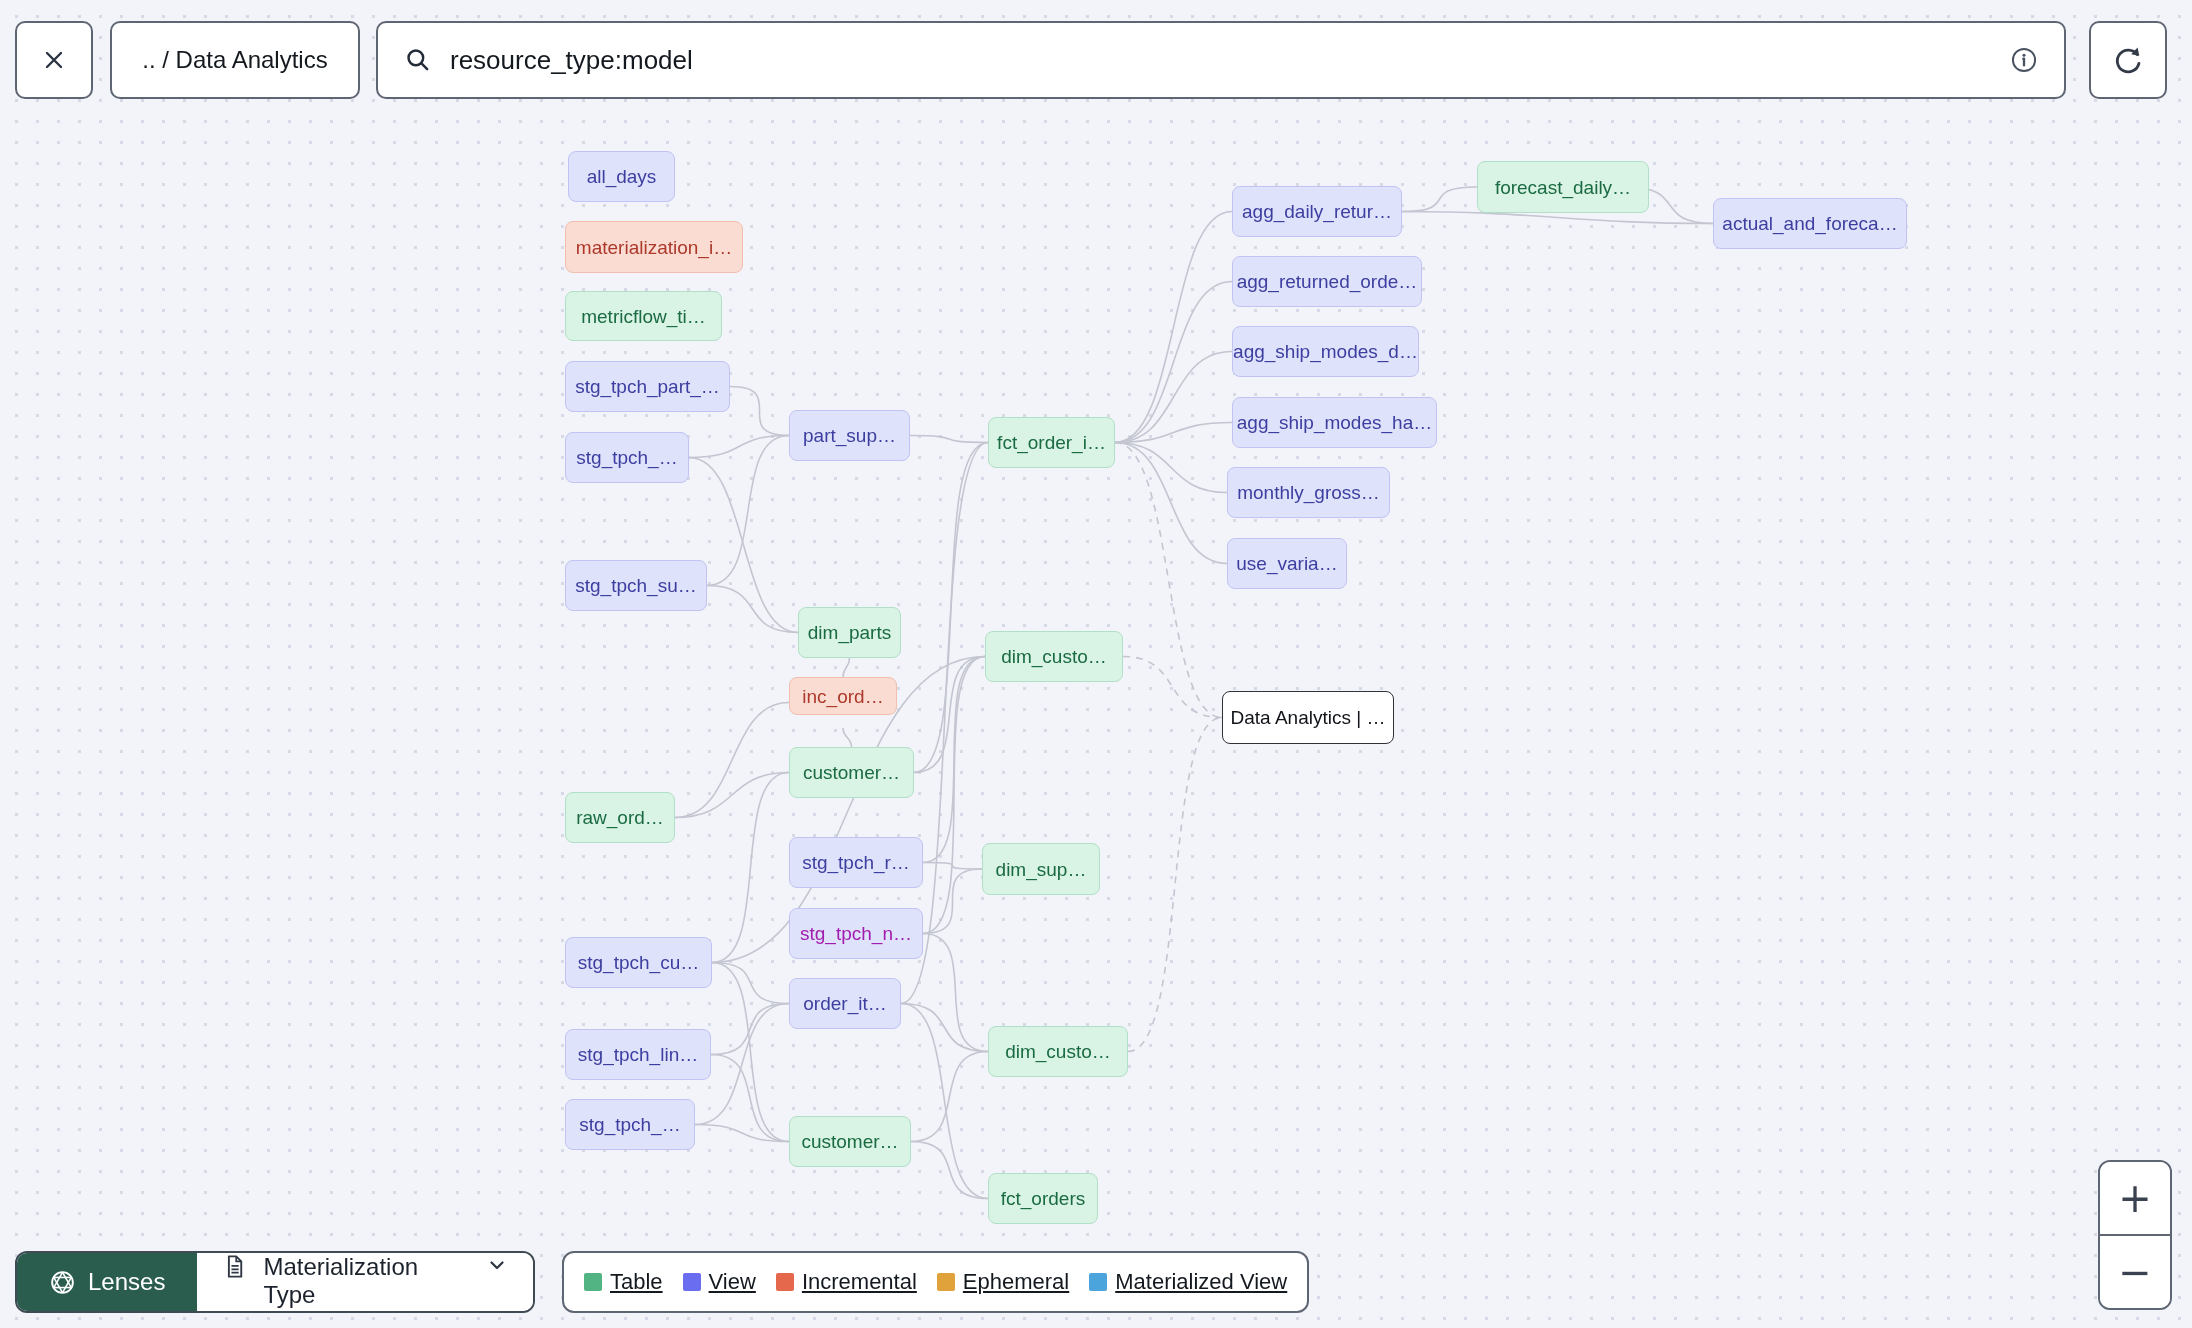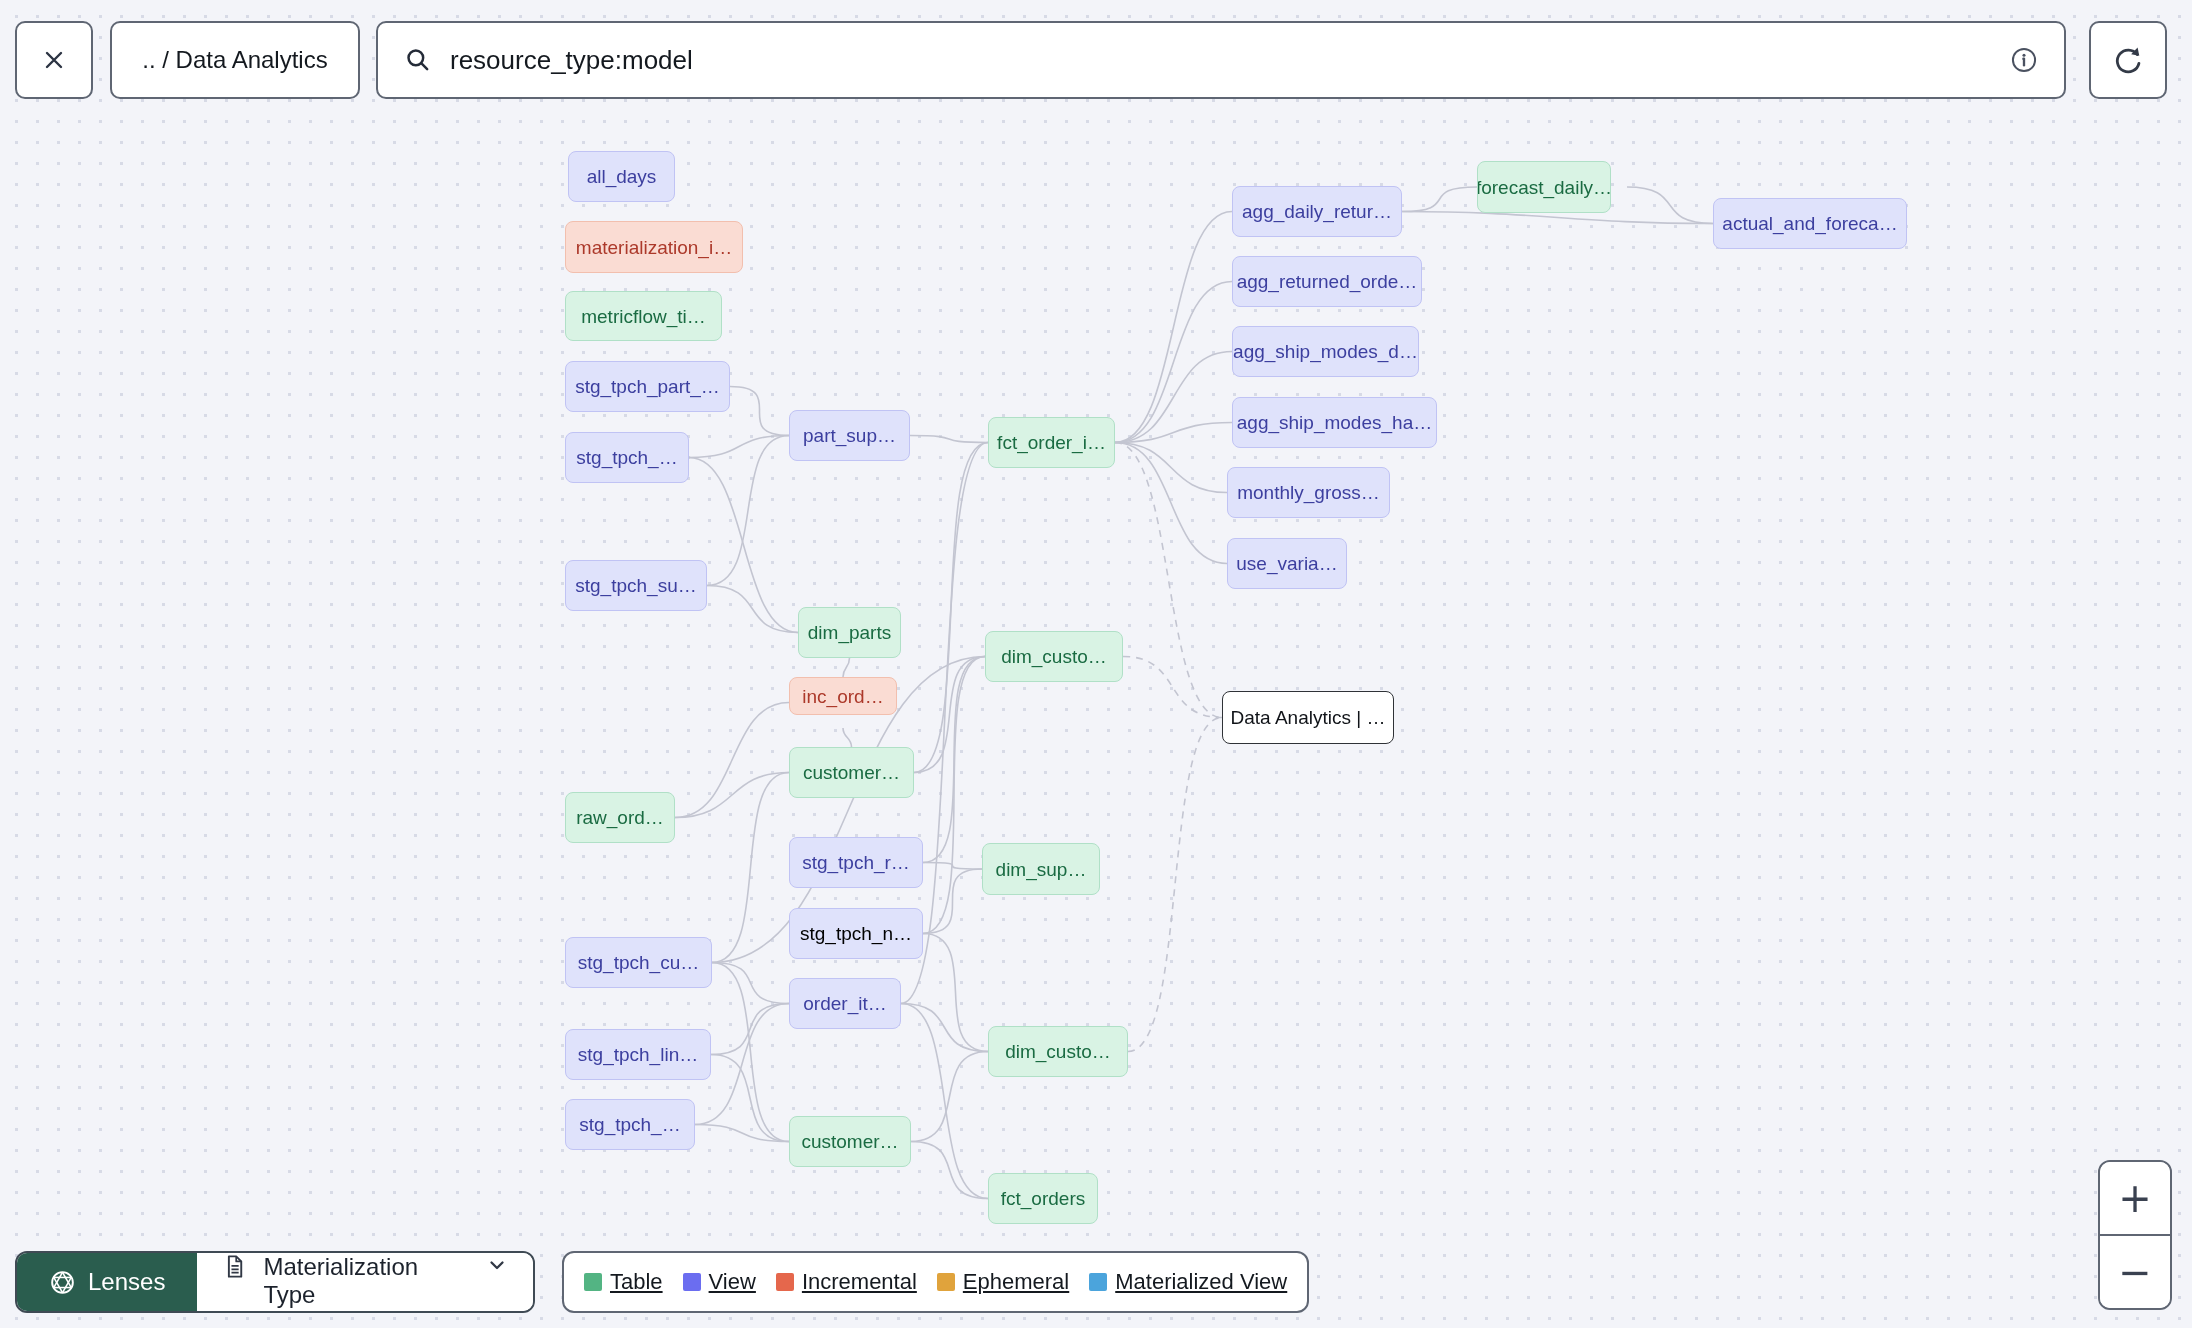--- a/index.html
+++ b/index.html
@@ -123,38 +123,38 @@
       <div class="node" style="left: 565px; top: 361px; width: 165px; height: 51px; background: rgb(223, 226, 251); border-color: rgb(192, 195, 244); color: rgb(60, 63, 159);">stg_tpch_part_…</div>
       <div class="node" style="left: 565px; top: 432px; width: 124px; height: 51px; background: rgb(223, 226, 251); border-color: rgb(192, 195, 244); color: rgb(60, 63, 159);">stg_tpch_…</div>
       <div class="node" style="left: 789px; top: 410px; width: 121px; height: 51px; background: rgb(223, 226, 251); border-color: rgb(192, 195, 244); color: rgb(60, 63, 159);">part_sup…</div>
       <div class="node" style="left: 988px; top: 417px; width: 127px; height: 51px; background: rgb(217, 243, 228); border-color: rgb(176, 224, 199); color: rgb(26, 107, 66);">fct_order_i…</div>
       <div class="node" style="left: 565px; top: 560px; width: 142px; height: 51px; background: rgb(223, 226, 251); border-color: rgb(192, 195, 244); color: rgb(60, 63, 159);">stg_tpch_su…</div>
       <div class="node" style="left: 798px; top: 607px; width: 103px; height: 51px; background: rgb(217, 243, 228); border-color: rgb(176, 224, 199); color: rgb(26, 107, 66);">dim_parts</div>
       <div class="node" style="left: 789px; top: 677px; width: 108px; height: 38px; background: rgb(250, 220, 211); border-color: rgb(242, 191, 174); color: rgb(172, 57, 42);">inc_ord…</div>
       <div class="node" style="left: 789px; top: 747px; width: 125px; height: 51px; background: rgb(217, 243, 228); border-color: rgb(176, 224, 199); color: rgb(26, 107, 66);">customer…</div>
       <div class="node" style="left: 565px; top: 792px; width: 110px; height: 51px; background: rgb(217, 243, 228); border-color: rgb(176, 224, 199); color: rgb(26, 107, 66);">raw_ord…</div>
       <div class="node" style="left: 789px; top: 837px; width: 134px; height: 51px; background: rgb(223, 226, 251); border-color: rgb(192, 195, 244); color: rgb(60, 63, 159);">stg_tpch_r…</div>
-      <div class="node" style="left: 789px; top: 908px; width: 134px; height: 51px; background: rgb(223, 226, 251); border-color: rgb(192, 195, 244); color: #000000;">stg_tpch_n…</div>
+      <div class="node" style="left: 789px; top: 908px; width: 134px; height: 51px; background: rgb(223, 226, 251); border-color: rgb(192, 195, 244); color: #a21caf;">stg_tpch_n…</div>
       <div class="node" style="left: 565px; top: 937px; width: 147px; height: 51px; background: rgb(223, 226, 251); border-color: rgb(192, 195, 244); color: rgb(60, 63, 159);">stg_tpch_cu…</div>
       <div class="node" style="left: 789px; top: 978px; width: 112px; height: 51px; background: rgb(223, 226, 251); border-color: rgb(192, 195, 244); color: rgb(60, 63, 159);">order_it…</div>
       <div class="node" style="left: 565px; top: 1029px; width: 146px; height: 51px; background: rgb(223, 226, 251); border-color: rgb(192, 195, 244); color: rgb(60, 63, 159);">stg_tpch_lin…</div>
       <div class="node" style="left: 565px; top: 1099px; width: 130px; height: 51px; background: rgb(223, 226, 251); border-color: rgb(192, 195, 244); color: rgb(60, 63, 159);">stg_tpch_…</div>
       <div class="node" style="left: 789px; top: 1116px; width: 122px; height: 51px; background: rgb(217, 243, 228); border-color: rgb(176, 224, 199); color: rgb(26, 107, 66);">customer…</div>
       <div class="node" style="left: 985px; top: 631px; width: 138px; height: 51px; background: rgb(217, 243, 228); border-color: rgb(176, 224, 199); color: rgb(26, 107, 66);">dim_custo…</div>
       <div class="node" style="left: 982px; top: 843px; width: 118px; height: 52px; background: rgb(217, 243, 228); border-color: rgb(176, 224, 199); color: rgb(26, 107, 66);">dim_sup…</div>
       <div class="node" style="left: 988px; top: 1026px; width: 140px; height: 51px; background: rgb(217, 243, 228); border-color: rgb(176, 224, 199); color: rgb(26, 107, 66);">dim_custo…</div>
       <div class="node" style="left: 988px; top: 1173px; width: 110px; height: 51px; background: rgb(217, 243, 228); border-color: rgb(176, 224, 199); color: rgb(26, 107, 66);">fct_orders</div>
       <div class="node" style="left: 1232px; top: 186px; width: 170px; height: 51px; background: rgb(223, 226, 251); border-color: rgb(192, 195, 244); color: rgb(60, 63, 159);">agg_daily_retur…</div>
       <div class="node" style="left: 1232px; top: 256px; width: 190px; height: 51px; background: rgb(223, 226, 251); border-color: rgb(192, 195, 244); color: rgb(60, 63, 159);">agg_returned_orde…</div>
       <div class="node" style="left: 1232px; top: 326px; width: 187px; height: 51px; background: rgb(223, 226, 251); border-color: rgb(192, 195, 244); color: rgb(60, 63, 159);">agg_ship_modes_d…</div>
       <div class="node" style="left: 1232px; top: 397px; width: 205px; height: 51px; background: rgb(223, 226, 251); border-color: rgb(192, 195, 244); color: rgb(60, 63, 159);">agg_ship_modes_ha…</div>
       <div class="node" style="left: 1227px; top: 467px; width: 163px; height: 51px; background: rgb(223, 226, 251); border-color: rgb(192, 195, 244); color: rgb(60, 63, 159);">monthly_gross…</div>
       <div class="node" style="left: 1227px; top: 538px; width: 120px; height: 51px; background: rgb(223, 226, 251); border-color: rgb(192, 195, 244); color: rgb(60, 63, 159);">use_varia…</div>
       <div class="node" style="left: 1222px; top: 691px; width: 172px; height: 53px; background: rgb(255, 255, 255); border-color: rgb(47, 50, 55); color: rgb(16, 19, 24);">Data Analytics | …</div>
-      <div class="node" style="left: 1477px; top: 161px; width: 134px; height: 52px; background: rgb(217, 243, 228); border-color: rgb(176, 224, 199); color: rgb(26, 107, 66);">forecast_daily…</div>
+      <div class="node" style="left: 1477px; top: 161px; width: 172px; height: 52px; background: rgb(217, 243, 228); border-color: rgb(176, 224, 199); color: rgb(26, 107, 66);">forecast_daily…</div>
       <div class="node" style="left: 1713px; top: 198px; width: 194px; height: 51px; background: rgb(223, 226, 251); border-color: rgb(192, 195, 244); color: rgb(60, 63, 159);">actual_and_foreca…</div>
     </div>
 </div>
 
 <button class="icon-btn" style="left:15px;top:21px;width:78px;height:78px;">
   <span style="display:flex;">
     <svg width="30" height="30" viewBox="0 0 30 30">
         <path d="M8 8 L22 22 M22 8 L8 22" stroke="#2c3443" stroke-width="2.4" stroke-linecap="round" fill="none"></path>
       </svg>
   </span>

